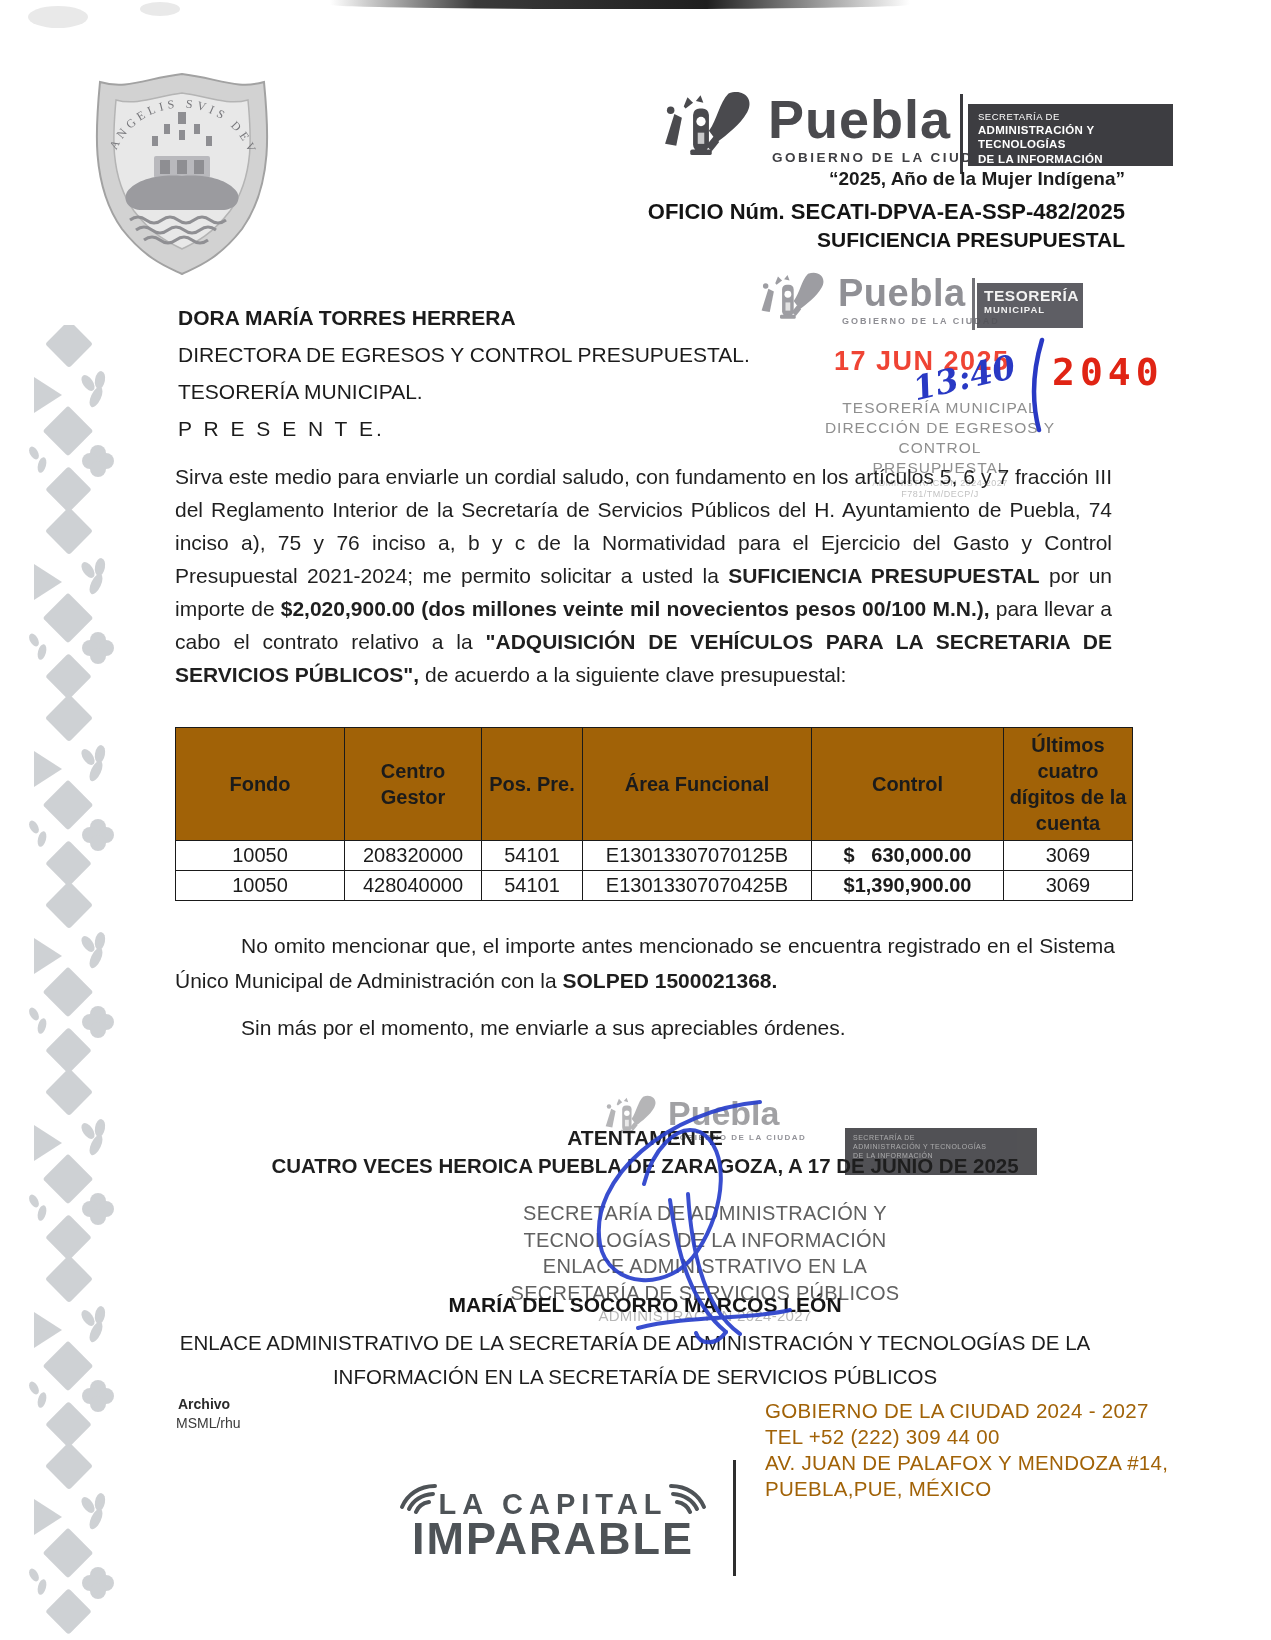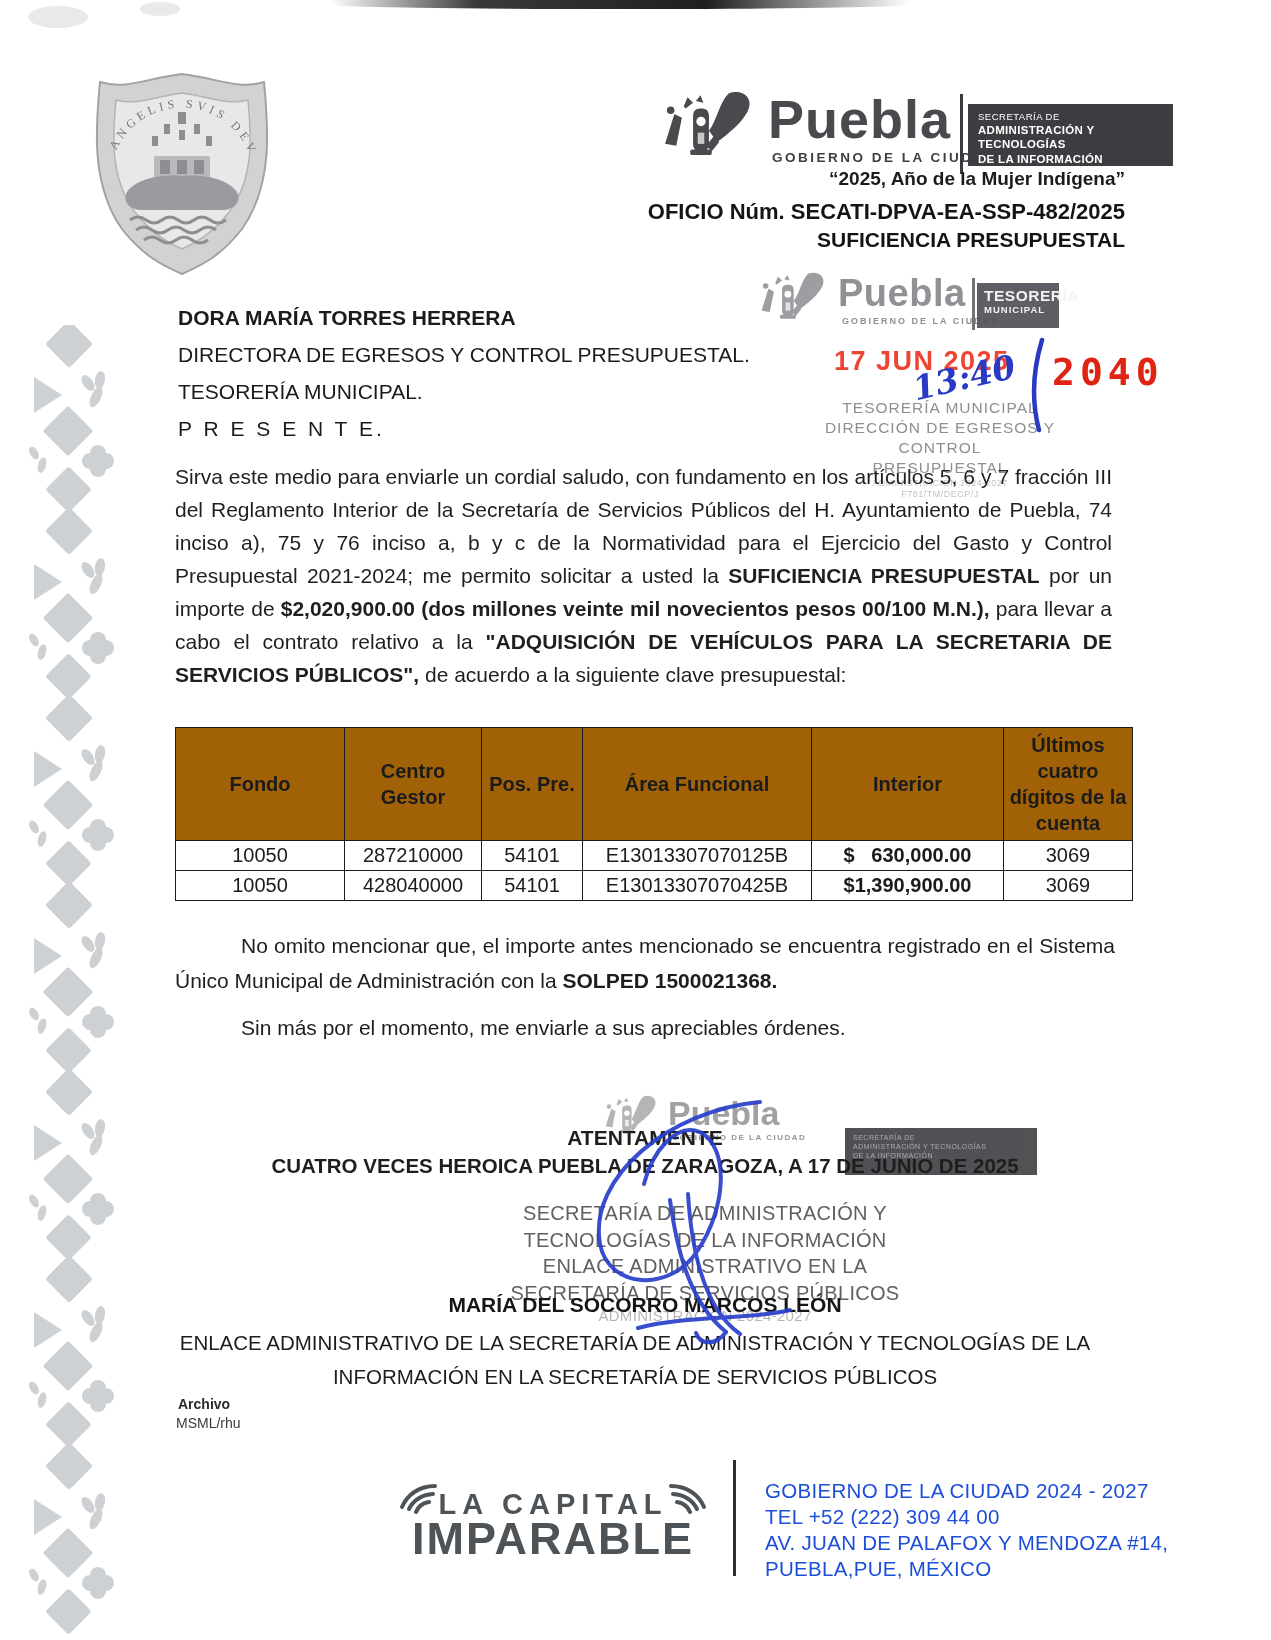--- a/index.html
+++ b/index.html
@@ -33,21 +33,21 @@
   .hdr-badge .s2,.hdr-badge .s3{font-size:11.5px;font-weight:bold;letter-spacing:.3px;}
   .motto{right:146px;top:168px;font-size:19px;font-weight:bold;color:#1c1c1c;}
   .oficio{right:146px;top:199px;font-size:22px;font-weight:bold;color:#141414;}
   .subject{right:146px;top:228px;font-size:21px;font-weight:bold;color:#141414;}
 
   
   .st-icons{left:752px;top:268px;color:#85858b;opacity:.8;}
   .st-word{left:838px;top:272px;font-size:38px;font-weight:bold;color:#84848a;opacity:.9;letter-spacing:.5px;}
   .st-tag{left:842px;top:316px;font-size:9px;font-weight:bold;letter-spacing:2px;color:#8e8e94;}
   .st-divider{left:972px;top:278px;width:2.5px;height:52px;background:#5a5a60;opacity:.85;}
-  .st-badge{left:977px;top:283px;width:82px;height:45px;background:#515157;color:#f2f2f2;opacity:.92;
+  .st-badge{left:977px;top:283px;width:106px;height:45px;background:#515157;color:#f2f2f2;opacity:.92;
     padding:4px 7px 0 7px;box-sizing:border-box;line-height:1.15;}
   .st-badge .t1{font-size:15.5px;font-weight:bold;letter-spacing:.5px;}
   .st-badge .t2{font-size:9.5px;font-weight:bold;letter-spacing:1px;}
   .st-date{left:834px;top:346px;font-size:27px;font-weight:bold;color:#ef4434;letter-spacing:1.5px;}
   .st-time{left:912px;top:358px;font-size:33px;font-style:italic;font-weight:bold;
     font-family:"DejaVu Serif",serif;color:#2939c4;transform:rotate(-13deg);}
   .st-folio{left:1052px;top:350px;font-size:38px;font-weight:bold;
     font-family:"DejaVu Sans Mono",monospace;color:#e02414;letter-spacing:5px;}
   .st-office{left:790px;top:398px;width:300px;text-align:center;color:#8f8f8f;}
   .st-office .o1{font-size:15.5px;letter-spacing:1px;line-height:20px;}
@@ -104,21 +104,21 @@
 
   
   .f-slogan1{left:408px;top:1488px;width:290px;text-align:center;
     font-size:29px;font-weight:bold;letter-spacing:6px;color:#4e5357;}
   .f-slogan2{left:408px;top:1513px;width:290px;text-align:center;
     font-size:45px;font-weight:900;letter-spacing:2px;color:#4e5357;}
   .f-wing{top:1482px;color:#4e5357;}
   .f-wing.left{left:398px;}
   .f-wing.right{left:668px;transform:scaleX(-1);}
   .f-divider{left:733px;top:1460px;width:2.5px;height:116px;background:#2e2e2e;}
-  .f-address{left:765px;top:1478px;font-size:20.5px;line-height:26px;color:#1d4ed8;letter-spacing:.3px;}
+  .f-address{left:765px;top:1398px;font-size:20.5px;line-height:26px;color:#a16207;letter-spacing:.3px;}
 </style>
 </head>
 <body>
 
 <div class="page">
 
   <svg width="0" height="0" style="position:absolute" aria-hidden="true">
     <defs>
       <symbol id="puebla-icons" viewBox="0 0 120 90">
         <g fill="currentColor">
@@ -251,28 +251,28 @@
 
   <div class="abs p1"><span>Sirva este medio para enviarle un cordial saludo, con fundamento en los artículos 5, 6 y 7 fracción III del Reglamento Interior de la Secretaría de Servicios Públicos del H. Ayuntamiento de Puebla, 74 inciso a), 75 y 76 inciso a, b y c de la Normatividad para el Ejercicio del Gasto y Control Presupuestal 2021-2024; me permito solicitar a usted la </span><span class="b">SUFICIENCIA PRESUPUESTAL</span><span> por un importe de </span><span class="b">$2,020,900.00 (dos millones veinte mil novecientos pesos 00/100 M.N.),</span><span> para llevar a cabo el contrato relativo a la </span><span class="b">"ADQUISICIÓN DE VEHÍCULOS PARA LA SECRETARIA DE SERVICIOS PÚBLICOS",</span><span> de acuerdo a la siguiente clave presupuestal:</span></div>
 
   <table class="budget">
     <thead>
       <tr>
         <th class="w-fondo">Fondo</th>
         <th class="w-cg">Centro Gestor</th>
         <th class="w-pp">Pos. Pre.</th>
         <th class="w-af">Área Funcional</th>
-        <th class="w-imp">Interior</th>
+        <th class="w-imp">Control</th>
         <th class="w-cta">Últimos cuatro dígitos de la cuenta</th>
       </tr>
     </thead>
     <tbody>
       <tr>
         <td>10050</td>
-        <td>287210000</td>
+        <td>208320000</td>
         <td>54101</td>
         <td>E13013307070125B</td>
         <td class="imp">$   630,000.00</td>
         <td>3069</td>
       </tr>
       <tr>
         <td>10050</td>
         <td>428040000</td>
         <td>54101</td>
         <td>E13013307070425B</td>

